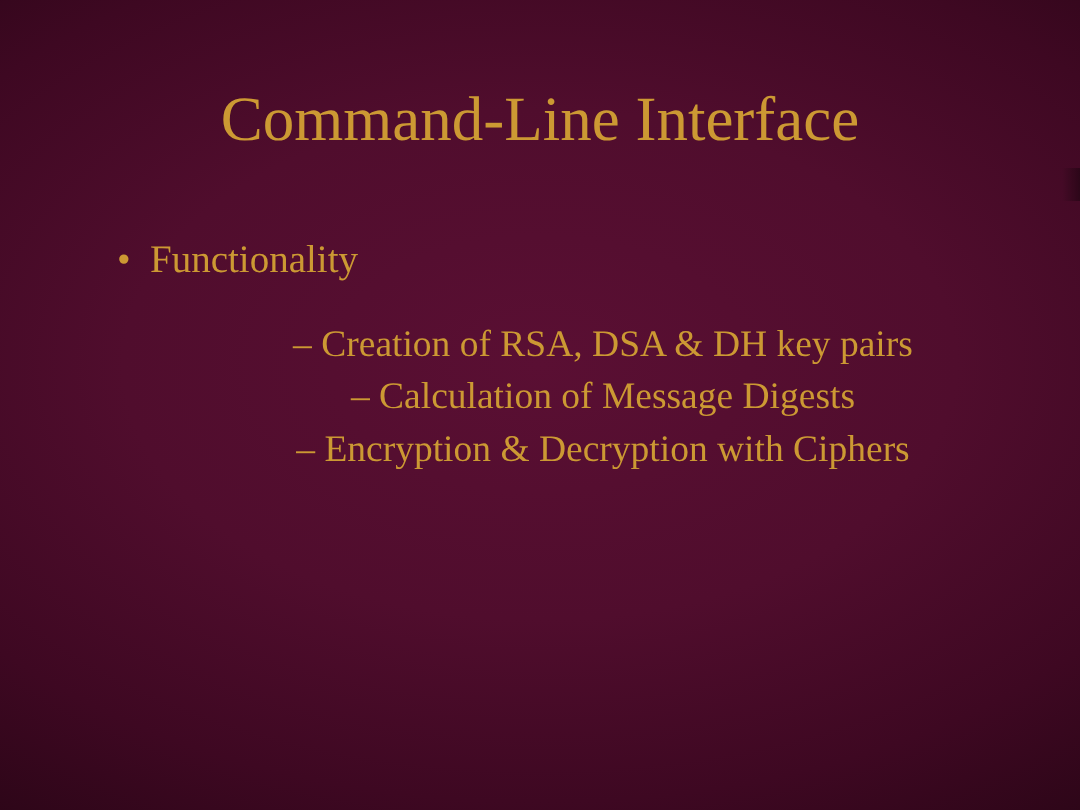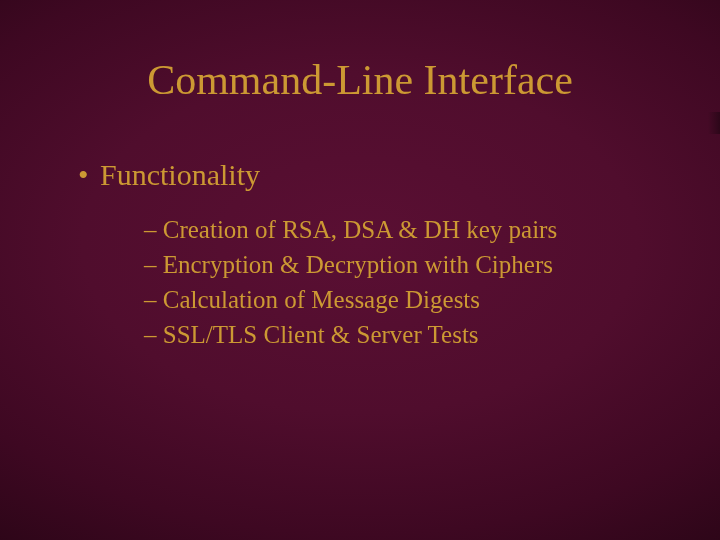--- a/index.html
+++ b/index.html
@@ -29,40 +29,41 @@
     left: 0;
     width: 100%;
     text-align: center;
     font-size: 42px;
     color: #cc9933;
     font-weight: 400;
   }
   .bullet-l1 {
     position: absolute;
     left: 78px;
-    font-size: 30px;
+    font-size: 26px;
     color: #cc9933;
   }
   .bullet-l1 .dot {
     display: inline-block;
     width: 22px;
   }
   .sublist {
     position: absolute;
     left: 144px;
     top: 212px;
     right: 60px;
     font-size: 25px;
     line-height: 1.4;
     color: #cc9933;
   }
   .sub {
     padding-left: 20px;
     text-indent: -20px;
     margin-bottom: 0px;
+    text-align: center;
   }
   .sub .dash {
     display: inline;
   }
   .shadow-block {
     position: absolute;
     right: 0;
     top: 112px;
     width: 12px;
     height: 22px;
@@ -78,24 +79,21 @@
 
   <div class="bullet-l1" style="top:158px">
     <span class="dot">•</span><span>Functionality</span>
   </div>
 
   <div class="sublist">
     <div class="sub">
       <span class="dash">–</span> <span>Creation of RSA, DSA &amp; DH key pairs</span>
     </div>
     <div class="sub">
-      <span class="dash">–</span> <span>Encryption &amp; Decryption with Ciphers</span>
-    </div>
-    <div class="sub">
       <span class="dash">–</span> <span>Calculation of Message Digests</span>
     </div>
     <div class="sub">
-      <span class="dash">–</span> <span>SSL/TLS Client &amp; Server Tests</span>
+      <span class="dash">–</span> <span>Encryption &amp; Decryption with Ciphers</span>
     </div>
   </div>
 
   <div class="shadow-block"></div>
 </div>
 
 </body></html>

